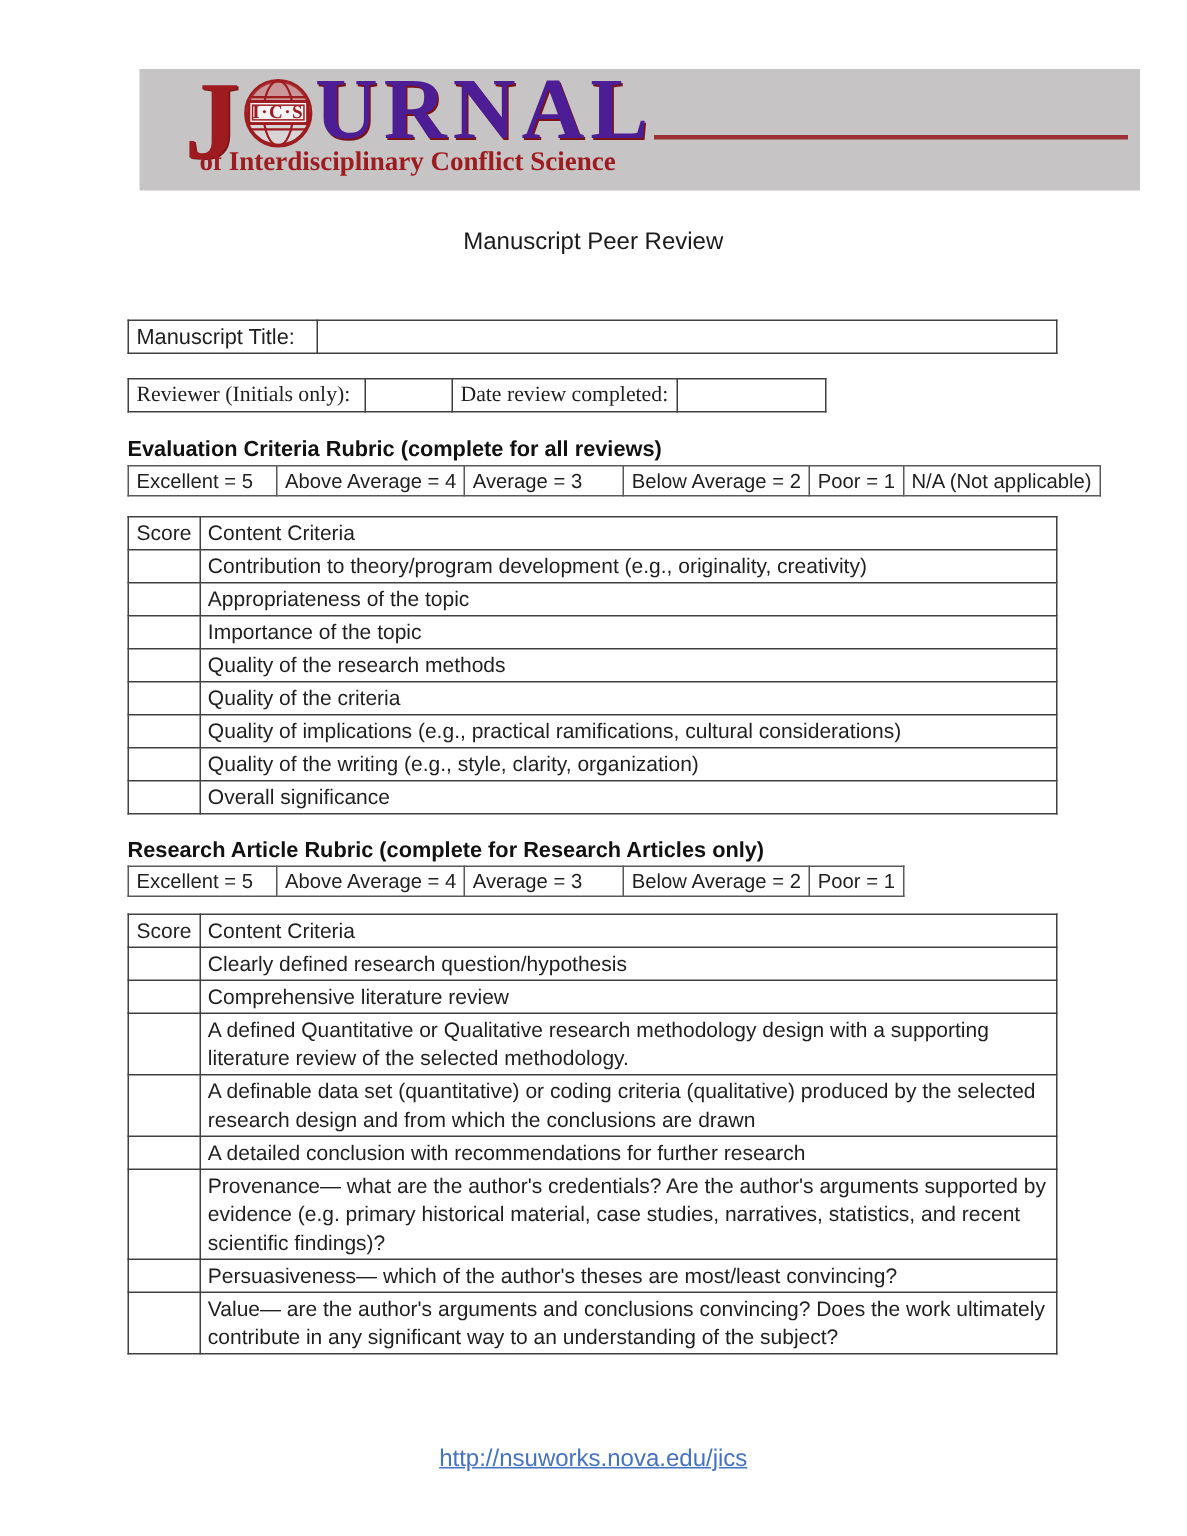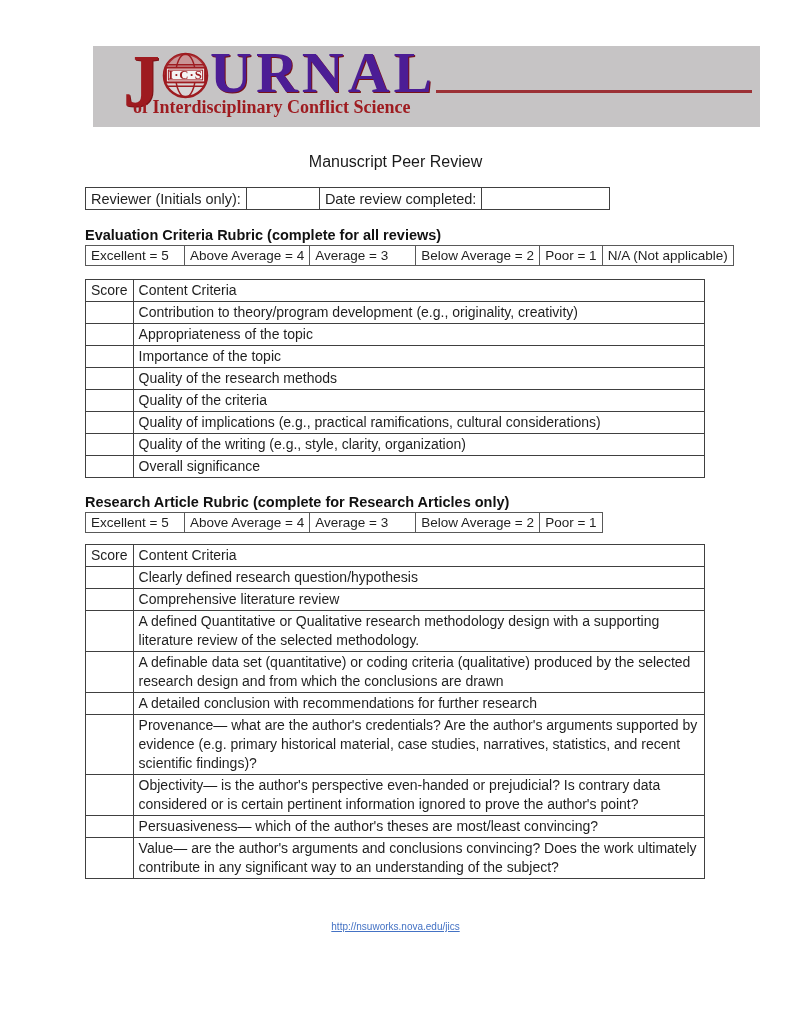--- a/index.html
+++ b/index.html
@@ -43,21 +43,21 @@
 
   
   .page-title {
     margin: 25px 0 0 0; text-align: center;
     font-size: 16px; font-weight: 400; color: #1a1a1a; line-height: 19px;
   }
 
   
   table { border-collapse: collapse; }
   .mt-table { margin: 42px 0 0 85px; width: 620px; }
-  .rev-table { margin: 16px 0 0 85px; width: 525px; }
+  .rev-table { margin: 16px 0 0 85px; width: 466px; font-family: Liberation Serif, serif; }
   .box-table td {
     border: 1px solid #404040; height: 22px;
     font-size: 14.5px; padding: 0 5px; white-space: nowrap;
   }
 
   
   .section-heading {
     margin: 17px 0 0 85px; font-size: 14.5px; font-weight: 700;
     color: #111; line-height: 16px;
   }
@@ -74,21 +74,21 @@
   .main-table { margin: 13px 0 0 85px; width: 620px; padding-left: 44px; }
   .main-table.second { margin-top: 11px; }
   .main-table td {
     border: 1px solid #404040; font-size: 14px; line-height: 19px;
     padding: 1px 5px 1px 5px; vertical-align: top;
   }
   .main-table td.score-cell { text-align: center; }
   .main-table td.score-head { text-align: center; }
 
   
-  .footer { margin-top: 42px; text-align: center; font-size: 10px; }
+  .footer { margin-top: 61px; text-align: center; font-size: 16px; }
   .footer a { color: #4472c4; text-decoration: underline; cursor: pointer; }
 </style>
 </head>
 <body>
 
 <div class="page">
 
   <div class="logo-band">
     <div class="logo-row">
       <span class="logo-j">J</span>
@@ -106,20 +106,32 @@
         </svg>
       </span>
       <span class="logo-urnal">URNAL</span>
       <span class="logo-rule"></span>
     </div>
     <div class="logo-subtitle">of Interdisciplinary Conflict Science</div>
   </div>
 
   <h1 class="page-title">Manuscript Peer Review</h1>
 
+  <table class="box-table mt-table">
+    <colgroup>
+        <col style="width:126px">
+        <col>
+      </colgroup>
+    <tbody>
+        <tr>
+      <td>Manuscript Title:</td>
+      <td></td>
+    </tr>
+  </tbody>
+    </table>
 
   <table class="box-table rev-table">
     <colgroup>
         <col style="width:160px">
         <col style="width:78px">
         <col style="width:150px">
         <col style="width:137px">
       </colgroup>
     <tbody>
         <tr>
@@ -249,24 +261,20 @@
     <tr>
       <td class="score-cell"></td>
       <td>A detailed conclusion with recommendations for further research</td>
     </tr>
     <tr>
       <td class="score-cell"></td>
       <td>Provenance— what are the author's credentials? Are the author's arguments supported by evidence (e.g. primary historical material, case studies, narratives, statistics, and recent scientific findings)?</td>
     </tr>
     <tr>
       <td class="score-cell"></td>
-      <td>Objectivity— is the author's perspective even-handed or prejudicial? Is contrary data considered or is certain pertinent information ignored to prove the author's point?</td>
-    </tr>
-    <tr>
-      <td class="score-cell"></td>
       <td>Persuasiveness— which of the author's theses are most/least convincing?</td>
     </tr>
     <tr>
       <td class="score-cell"></td>
       <td>Value— are the author's arguments and conclusions convincing? Does the work ultimately contribute in any significant way to an understanding of the subject?</td>
     </tr>
   </tbody>
     </table>
 
   <div class="footer">

